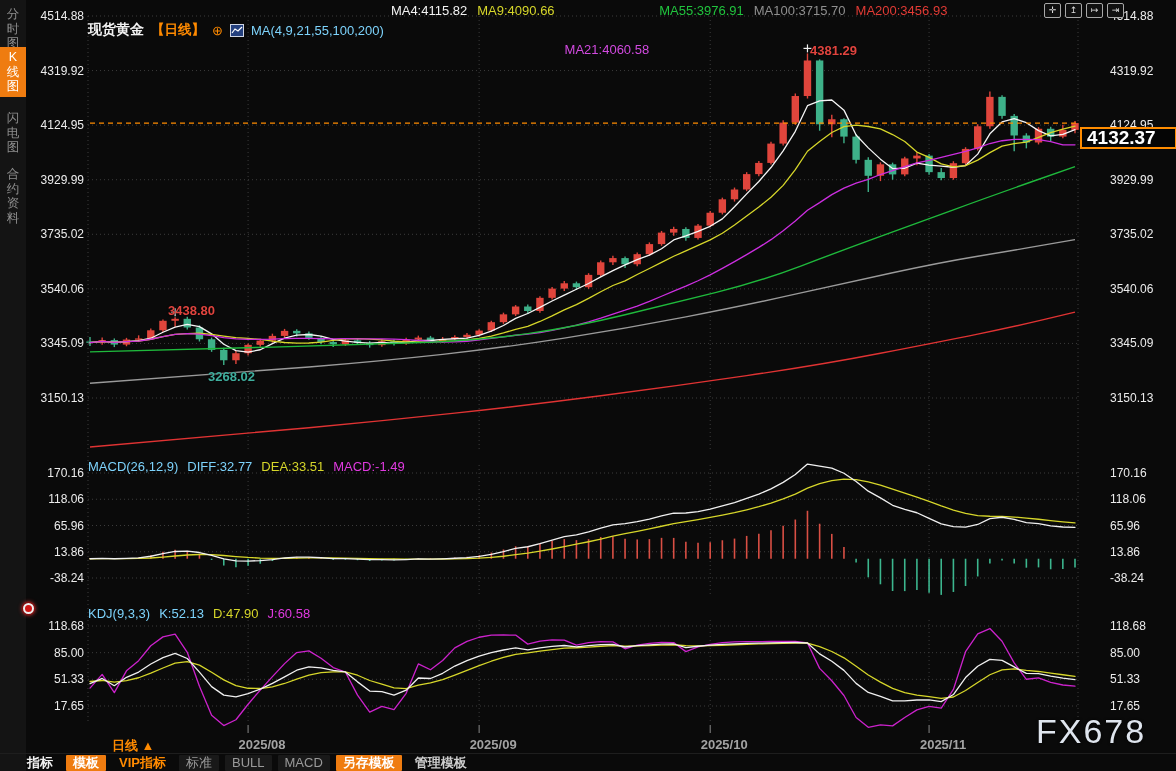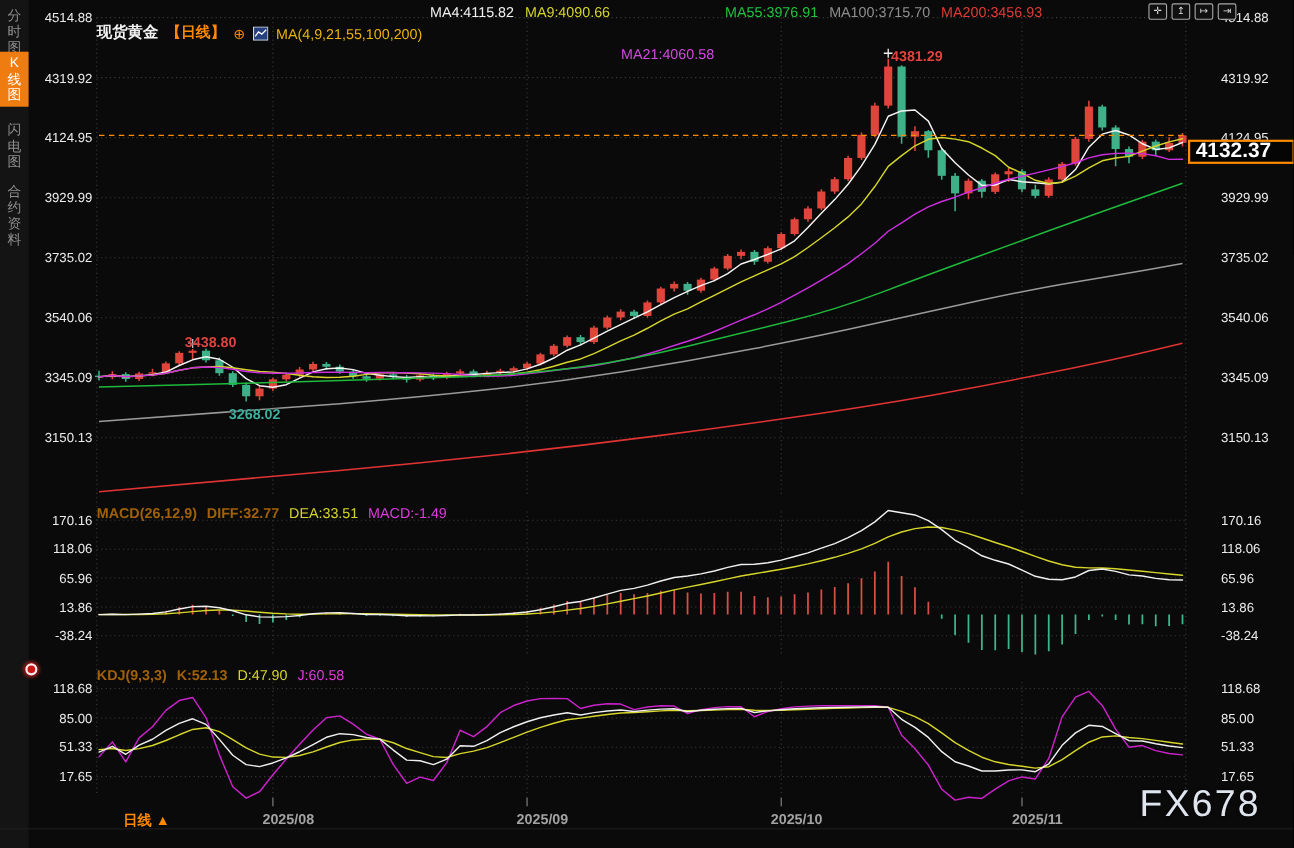--- a/index.html
+++ b/index.html
@@ -9,32 +9,32 @@
   #sidebar{position:absolute;left:0;top:0;width:26px;height:771px;background:#141414;}
   .side-item{position:absolute;left:0;width:26px;text-align:center;font-size:12.5px;line-height:14.5px;
              color:#8f8f8f;padding:3px 0;white-space:pre-line;cursor:pointer;}
   .side-item.active{background:#ef7c10;color:#fff;}
   
   #main-header{position:absolute;left:88px;top:3px;display:flex;align-items:center;gap:7px;
                font-size:13px;white-space:nowrap;z-index:5;}
   .sym{font-weight:bold;font-size:14px;color:#f2f2f2;}
   .per{font-weight:bold;font-size:13.5px;color:#ff8a00;}
   .addic{color:#ff8a00;font-size:13px;cursor:pointer;}
-  .mas{color:#eab308;}
+  .mas{color:#7dd3fc;}
   .ma-val{font-size:13px;}
   #header-icons{position:absolute;left:1040px;top:3px;display:flex;z-index:5;}
   .hicon{width:15px;height:13px;border:1px solid #a8a8a8;border-radius:2px;background:#101010;
          color:#ddd;font-size:9px;line-height:12px;text-align:center;margin-left:4px;cursor:pointer;}
   
   .tick{position:absolute;font-size:12px;color:#ececec;}
   .tick.l{width:56px;text-align:right;left:28px;}
   .tick.r{left:1110px;width:64px;text-align:left;}
   
   .pane-header{position:absolute;left:88px;display:flex;gap:9px;font-size:13px;white-space:nowrap;z-index:4;}
-  .c-white{color:#a16207;font-weight:bold;} .c-yellow{color:#d6d62a;} .c-magenta{color:#e03ae0;}
+  .c-white{color:#7dd3fc;} .c-yellow{color:#d6d62a;} .c-magenta{color:#e03ae0;}
   
   .anno{position:absolute;font-size:13px;font-weight:bold;z-index:4;text-shadow:0 0 2px #000;}
   .anno.red{color:#e0443e;} .anno.teal{color:#3fae9e;}
   
   #price-tag{position:absolute;left:1080px;top:127px;width:88px;height:18px;border:2px solid #ff8c00;
              background:#050505;color:#fff;font-size:19px;font-weight:bold;line-height:18px;
              padding-left:5px;z-index:6;}
   
   .xlabel{position:absolute;top:737px;width:84px;text-align:center;font-size:13px;font-weight:bold;color:#a3a3a3;}
   #period-label{position:absolute;left:112px;top:737px;font-size:13px;font-weight:bold;color:#ff8a00;cursor:pointer;}
@@ -482,15 +482,25 @@
 
   <div id="period-label">日线 ▲</div>
   <div id="xlabels">
       <span class="xlabel" style="left: 220.086px;">2025/08</span>
       <span class="xlabel" style="left: 451.136px;">2025/09</span>
       <span class="xlabel" style="left: 682.185px;">2025/10</span>
       <span class="xlabel" style="left: 901.074px;">2025/11</span>
     </div>
 
   <div id="toolbar-sep"></div>
+  <div id="bottombar">
+      <span class="tab white">指标</span>
+      <span class="tab active">模板</span>
+      <span class="tab orange">VIP指标</span>
+      <span class="tab gray">标准</span>
+      <span class="tab gray">BULL</span>
+      <span class="tab gray">MACD</span>
+      <span class="tab active">另存模板</span>
+      <span class="tab light">管理模板</span>
+    </div>
 
   <div id="watermark">FX678</div>
 </div>
 
 </body></html>

